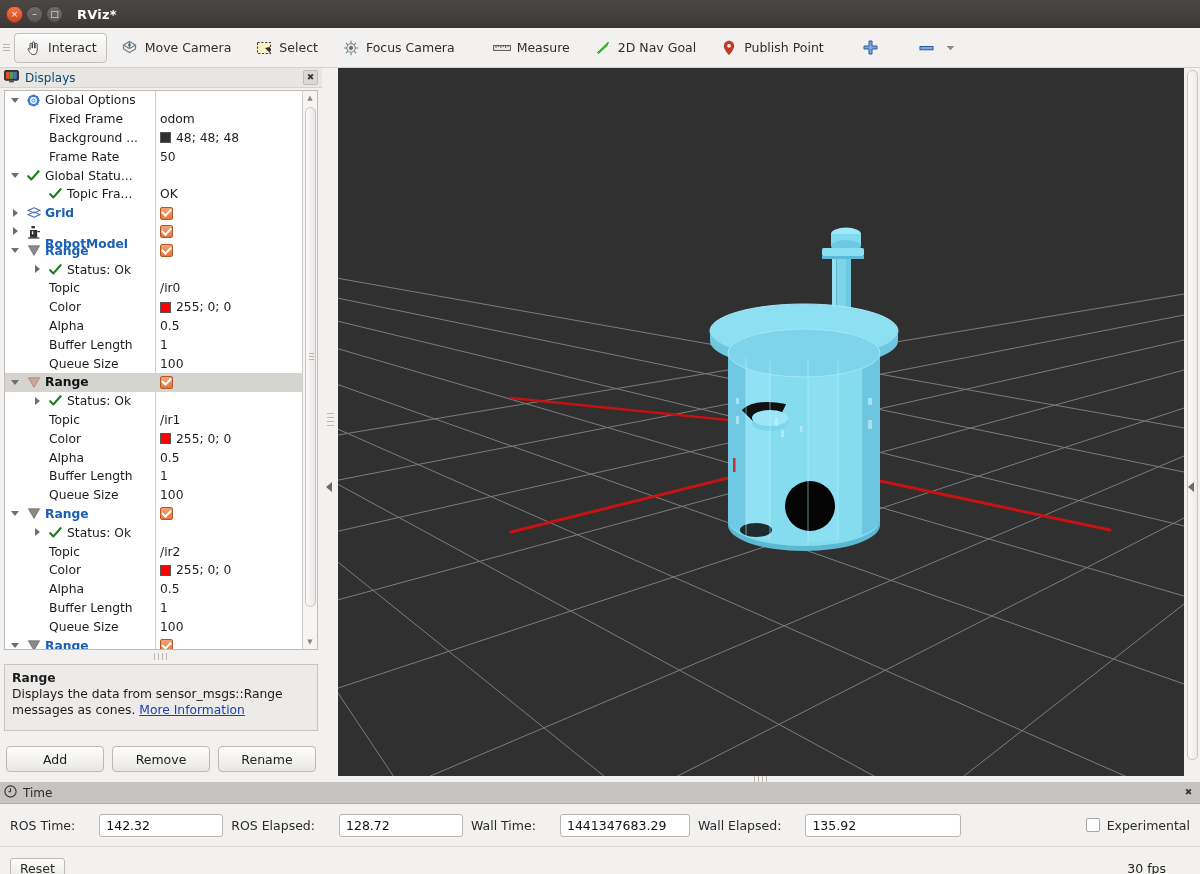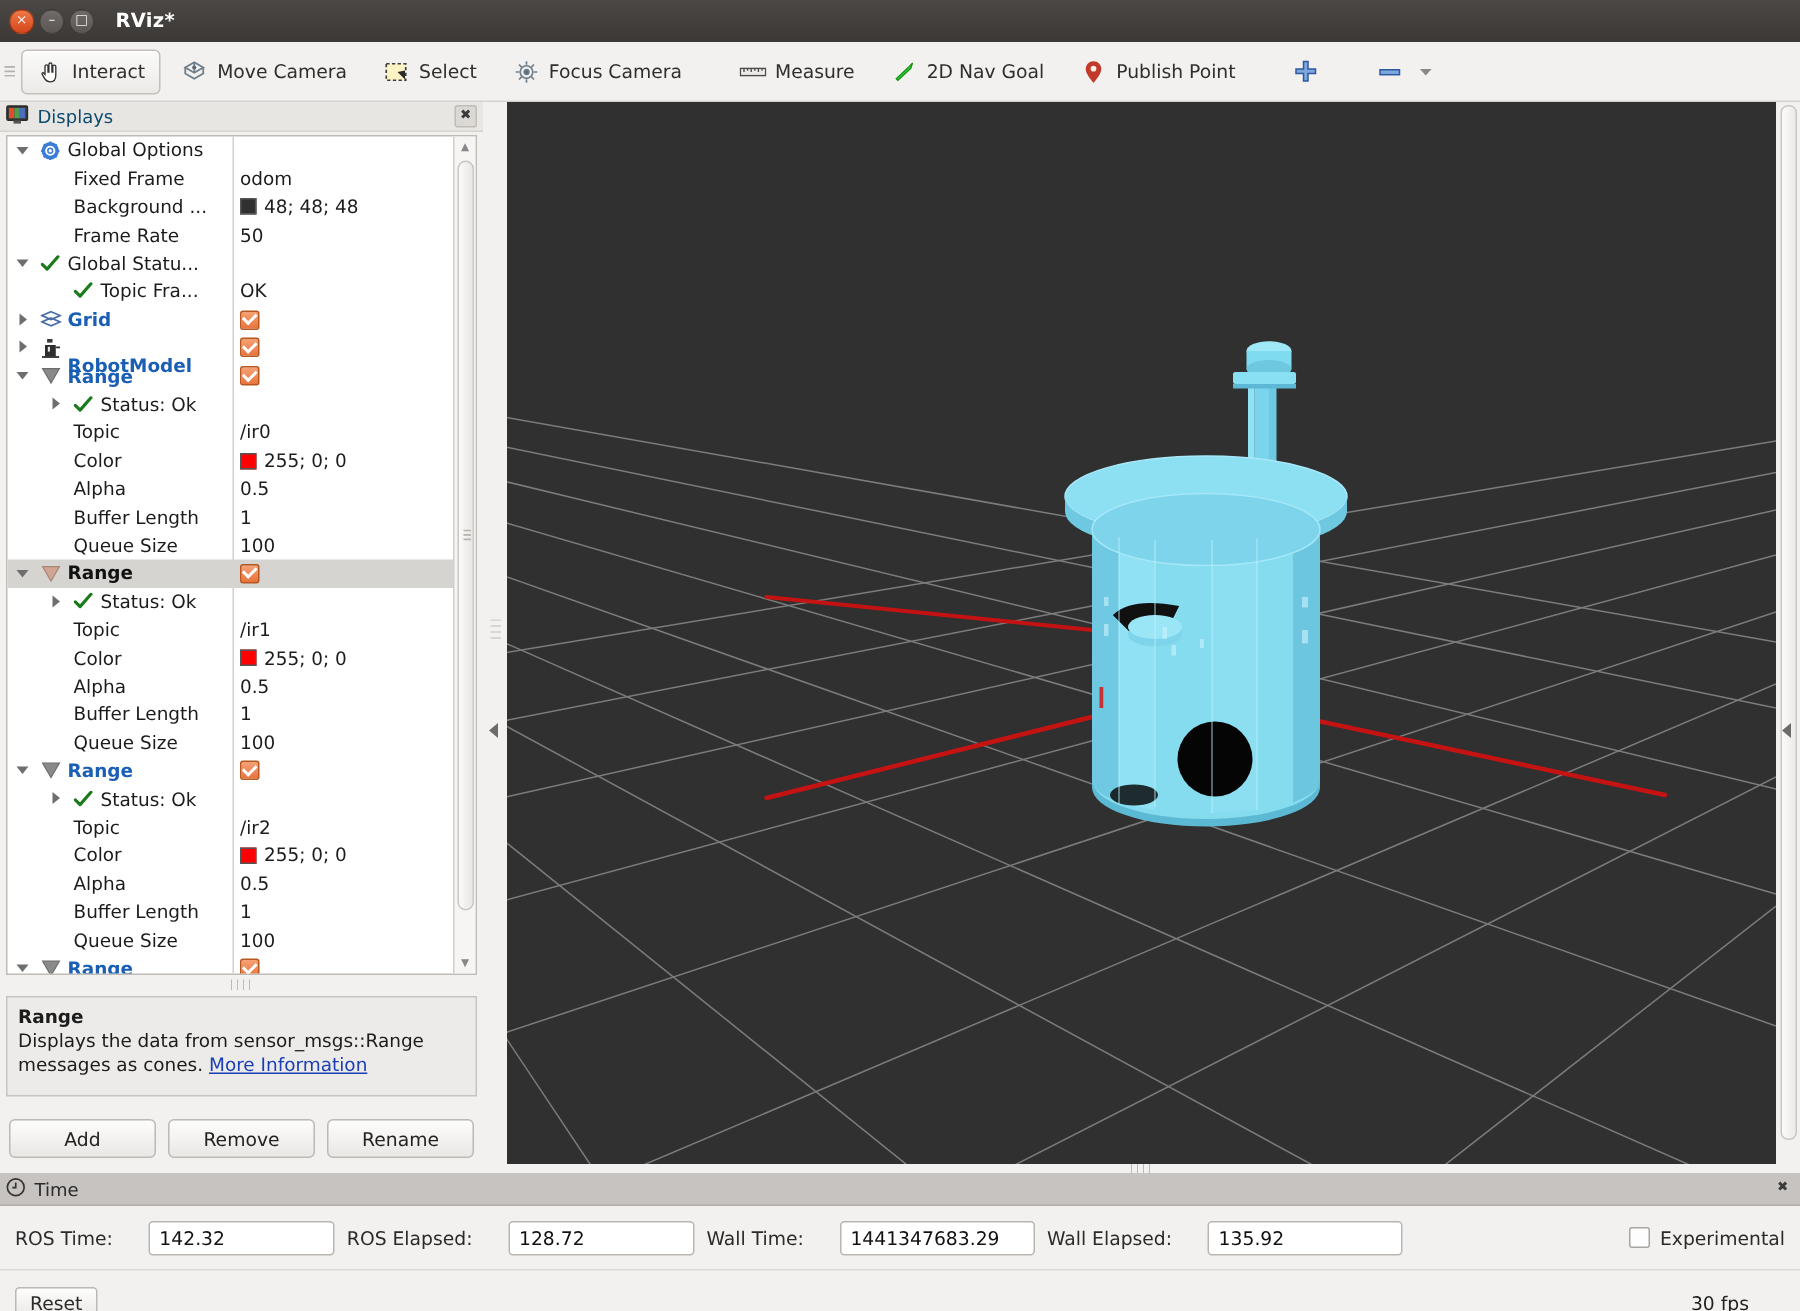--- a/index.html
+++ b/index.html
@@ -232,21 +232,21 @@
   }
   .time-row {
     height: 42px; display: flex; align-items: center; padding: 0 10px; gap: 8px;
   }
   .time-row label { font-size: 12.5px; white-space: nowrap; }
   .tinput {
     height: 23px; border: 1px solid #b9b5b1; border-radius: 3px;
     background: #fff; padding: 0 6px; font-size: 12.5px; color: #111;
     display: flex; align-items: center; margin-left: 16px;
   }
-  .w1 { width: 124px; } .w2 { width: 124px; } .w3 { width: 130px; } .w4 { width: 130px; }
+  .w1 { width: 124px; } .w2 { width: 124px; } .w3 { width: 130px; } .w4 { width: 156px; }
   .expwrap { margin-left: auto; display: flex; align-items: center; gap: 7px; }
   .expchk {
     width: 14px; height: 14px; border: 1px solid #a9a5a1; border-radius: 2px;
     background: #fdfdfd;
   }
 
   
   .statusbar {
     position: absolute; left: 0; top: 846px; width: 1200px; height: 44px;
     background: #f2f1f0; border-top: 1px solid #dedad6;

